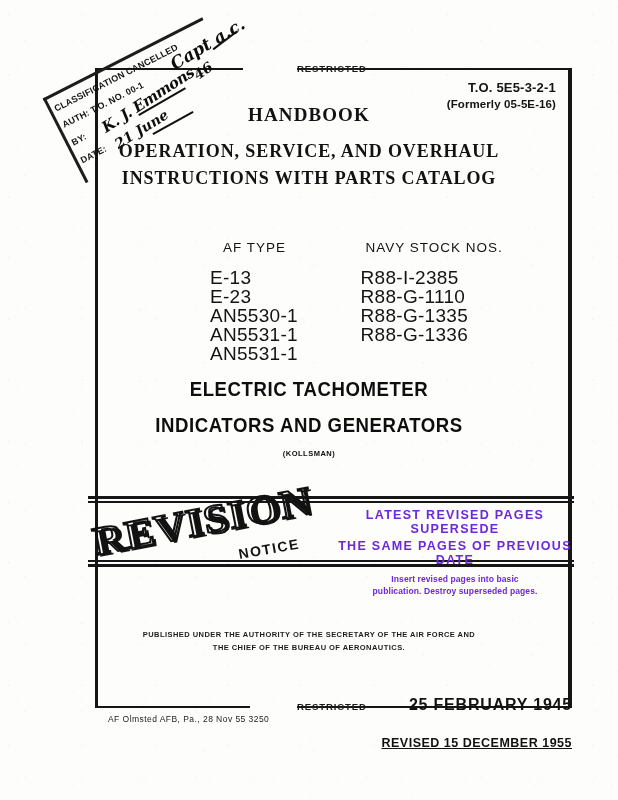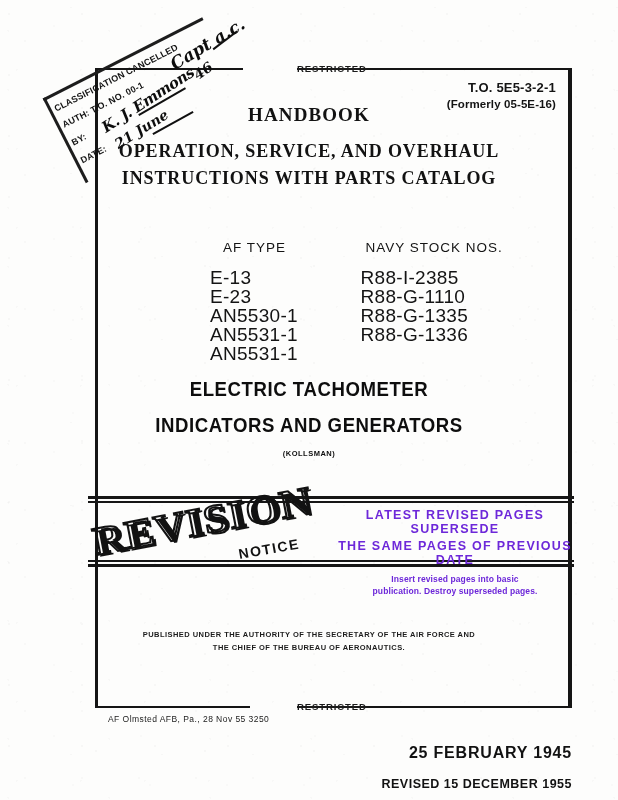--- a/index.html
+++ b/index.html
@@ -333,34 +333,35 @@
     left: 108px;
     top: 714px;
     font-family: "Liberation Sans", sans-serif;
     font-size: 8.5px;
     letter-spacing: .45px;
     color: #1b1b1b;
   }
   #date-block {
     position: absolute;
     right: 46px;
-    top: 744px;
+    top: 696px;
     text-align: right;
     font-family: "Liberation Sans", sans-serif;
     font-weight: bold;
     color: #121212;
   }
   #date-orig {
     font-size: 16px;
     letter-spacing: .8px;
   }
   #date-rev {
     font-size: 12.5px;
     letter-spacing: .5px;
-    margin-top: 15px;
+    margin-top: 22px;
+    text-decoration: underline;
   }
 </style>
 </head>
 <body>
 
 <div id="page">
 
   <div id="speckle"></div>
 
   <div class="frame-line" id="frame-left"></div>

